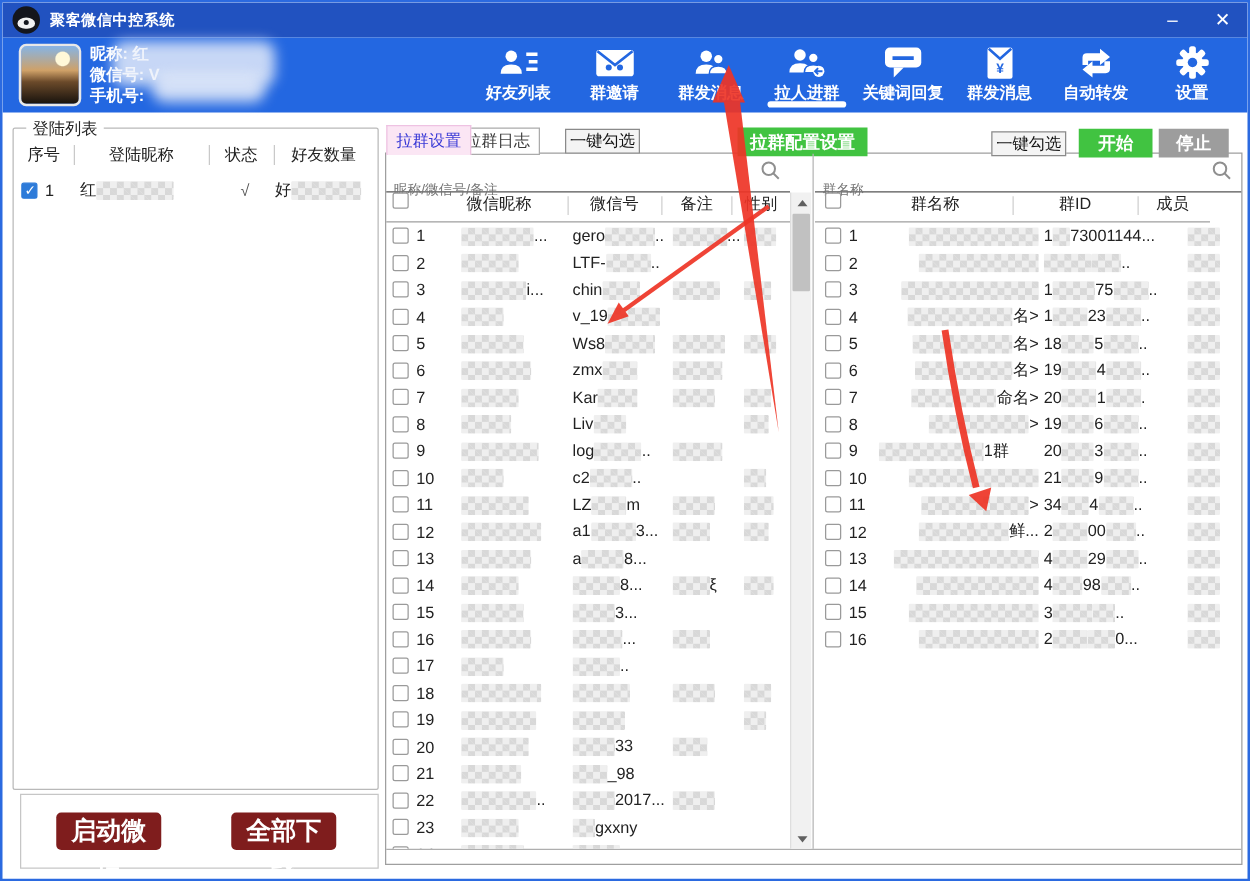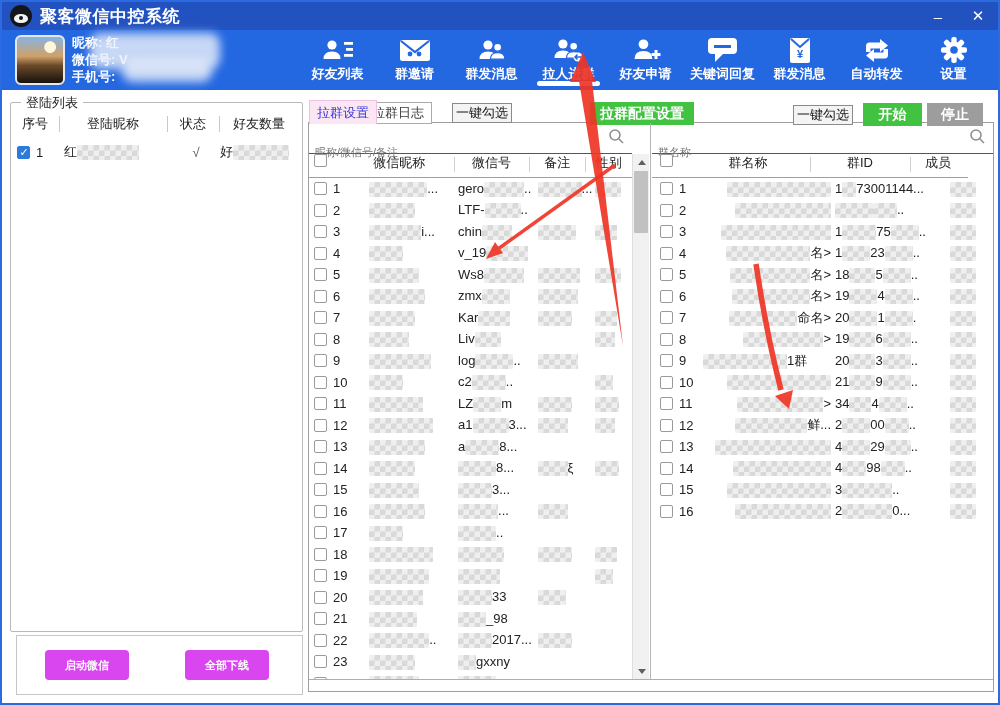--- a/index.html
+++ b/index.html
@@ -3,21 +3,21 @@
 <meta charset="utf-8">
 <style>
   html,body{margin:0;padding:0;background:#d7d7d7;font-family:"Liberation Sans","DejaVu Sans",sans-serif;}
   .window{position:relative;width:1000px;height:705px;background:#fff;border:2px solid #2b6ae0;box-sizing:border-box;overflow:hidden;}
 
   
   .titlebar{position:absolute;left:0;top:0;right:0;height:28px;background:#2152c0;display:flex;align-items:center;color:#fff;}
   .applogo{width:22px;height:22px;border-radius:50%;background:#14161c;margin:0 8px 0 8px;position:relative;flex:0 0 auto;}
   .applogo:before{content:"";position:absolute;left:4px;top:9px;width:14px;height:9px;background:#f2f2f2;border-radius:50% 50% 45% 45%;}
   .applogo:after{content:"";position:absolute;left:9px;top:11px;width:4px;height:4px;background:#14161c;border-radius:50%;}
-  .apptitle{font-size:17px;font-weight:bold;letter-spacing:.5px;}
+  .apptitle{font-size:12px;font-weight:bold;letter-spacing:.5px;}
   .winbtns{margin-left:auto;display:flex;}
   .winbtn{width:40px;height:28px;display:flex;align-items:center;justify-content:center;color:#fff;font-size:15px;cursor:default;}
 
   
   .toolbar{position:absolute;left:0;top:28px;right:0;height:60px;background:#2367e1;}
   .avatar{position:absolute;left:13px;top:5px;width:50px;height:50px;border:2px solid #e8e8e8;border-radius:6px;box-sizing:border-box;
     background:radial-gradient(circle at 72% 22%,#fff8d8 0 11%,rgba(255,255,255,0) 13%),
       linear-gradient(180deg,#86b4e4 0%,#cfa168 42%,#6b4a2a 62%,#17120d 100%);}
   .plines{position:absolute;left:70px;top:4px;color:#fff;font-size:13px;font-weight:bold;line-height:17px;white-space:nowrap;}
   .pblur{position:absolute;background:rgba(235,240,250,.82);filter:blur(5px);border-radius:10px;}
@@ -35,22 +35,22 @@
   .lh+.lh:before{content:"";position:absolute;left:0;top:1px;height:16px;width:1px;background:#c9c9c9;}
   .lrow{position:absolute;left:0;top:40px;width:100%;display:flex;align-items:center;font-size:13px;color:#222;}
   .cb{width:13px;height:13px;border:1px solid #9a9a9a;background:#fff;box-sizing:border-box;border-radius:2px;flex:0 0 auto;}
   .cb.checked{background:#2d7bd9;border-color:#2d7bd9;position:relative;}
   .cb.checked:after{content:"✓";position:absolute;left:1.5px;top:-1px;color:#fff;font-size:11px;font-weight:bold;}
   .mz{display:inline-block;height:15px;vertical-align:middle;border-radius:1px;opacity:.9;
       background-image:linear-gradient(45deg,#d4d4d4 25%,transparent 25%,transparent 75%,#d4d4d4 75%),
                        linear-gradient(45deg,#d4d4d4 25%,#eeeeee 25%,#eeeeee 75%,#d4d4d4 75%);
       background-size:11px 11px;background-position:0 0,5.5px 5.5px;}
   .btnbox{position:absolute;left:14px;top:633px;width:285px;height:58px;border:1px solid #c6c6c6;}
-  .gbtn{position:absolute;top:14px;width:84px;height:30px;background:#d946ef;color:#fff;border:none;border-radius:4px;
-        font-size:11px;font-weight:bold;font-family:inherit;}
+  .gbtn{position:absolute;top:14px;width:84px;height:30px;background:#7f1d1d;color:#fff;border:none;border-radius:4px;
+        font-size:20px;font-weight:bold;font-family:inherit;}
 
   
   .content{position:absolute;left:306px;top:120px;width:686px;height:570px;border:1px solid #9f9f9f;box-sizing:border-box;background:#fff;}
   .tab{position:absolute;top:98px;height:24px;box-sizing:border-box;font-size:13px;display:flex;align-items:center;padding:0 7px;cursor:default;}
   .tab.active{left:307px;background:#fbe6f4;border:1px solid #eec2e2;border-bottom:none;color:#3a3ad6;z-index:3;}
   .tab.inactive{left:362px;background:#fff;border:1px solid #ababab;color:#3c3c3c;top:100px;height:22px;}
   .smallbtn{position:absolute;height:20px;box-sizing:border-box;background:#f4f4f4;border:1px solid #8a8a8a;font-size:13px;color:#111;
             display:flex;align-items:center;justify-content:center;cursor:default;}
   .bigbtn{position:absolute;box-sizing:border-box;border:none;color:#fff;font-size:14px;font-weight:bold;font-family:inherit;
           display:flex;align-items:center;justify-content:center;cursor:default;}
@@ -153,32 +153,20 @@
                   <circle cx="9" cy="5" r="4.6"></circle>
                   <path d="M0.5 19q0-7.5 8.5-7.5t8.5 7.5z"></path>
                 </g>
               </g>
               <circle cx="26" cy="20" r="4.5" fill="#fff"></circle>
               <path d="M29 20h-6m2.5-2.5L23 20l2.5 2.5" stroke="#2367e1" stroke-width="1.5" fill="none"></path>
             </svg>
           </div>
                  <div class="tlabel">拉人进群</div>
           <div class="active-bar"></div>
-        </div>
-        <div class="tool">
-          <div class="ticon">
-            <svg width="32" height="26" viewBox="0 0 32 26">
-              <g transform="translate(4,2) scale(1.05)" fill="#fff">
-                <circle cx="9" cy="5" r="4.6"></circle>
-                <path d="M0.5 19q0-7.5 8.5-7.5t8.5 7.5z"></path>
-              </g>
-              <path d="M26 13v9M21.5 17.5h9" stroke="#fff" stroke-width="3"></path>
-            </svg>
-          </div>
-                 <div class="tlabel">好友申请</div>
         </div>
         <div class="tool">
           <div class="ticon">
             <svg width="32" height="26" viewBox="0 0 32 26">
               <rect x="1" y="1" width="29" height="16" rx="4" fill="#fff"></rect>
               <path d="M8 17 L8 25 L16 17 Z" fill="#fff"></path>
               <rect x="7" y="8" width="17" height="3" fill="#2367e1"></rect>
             </svg>
           </div>
                  <div class="tlabel">关键词回复</div>

